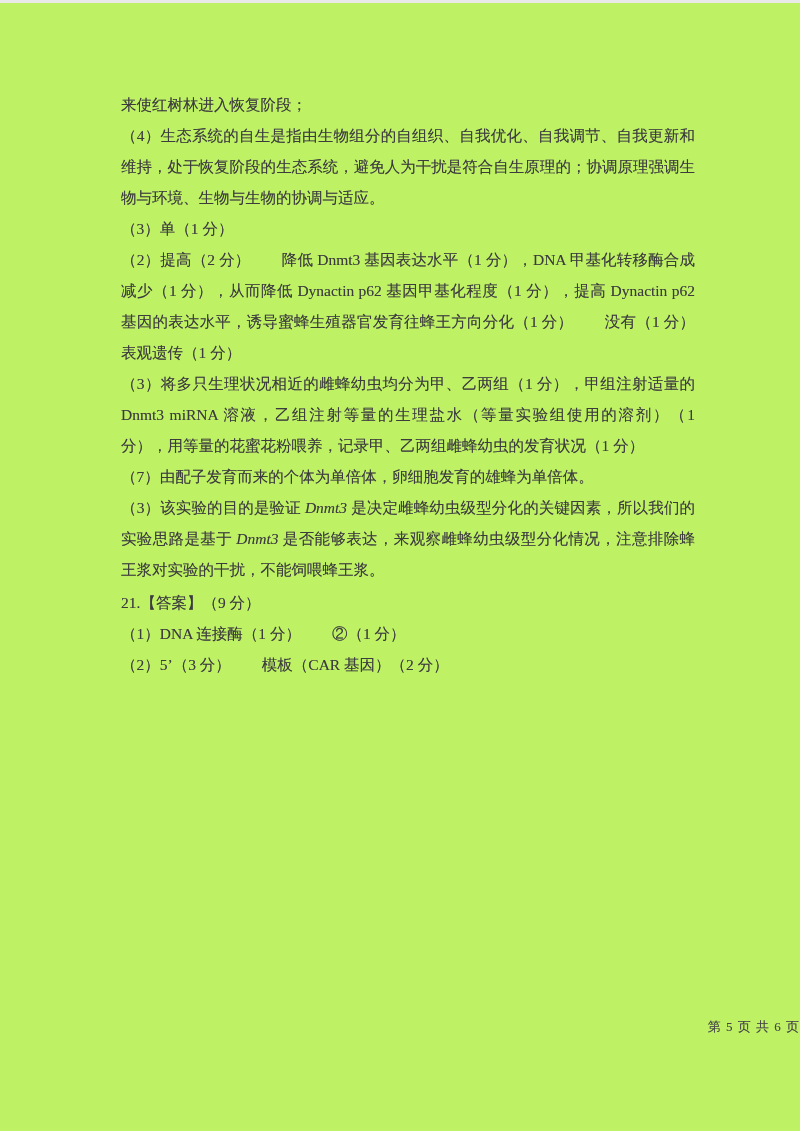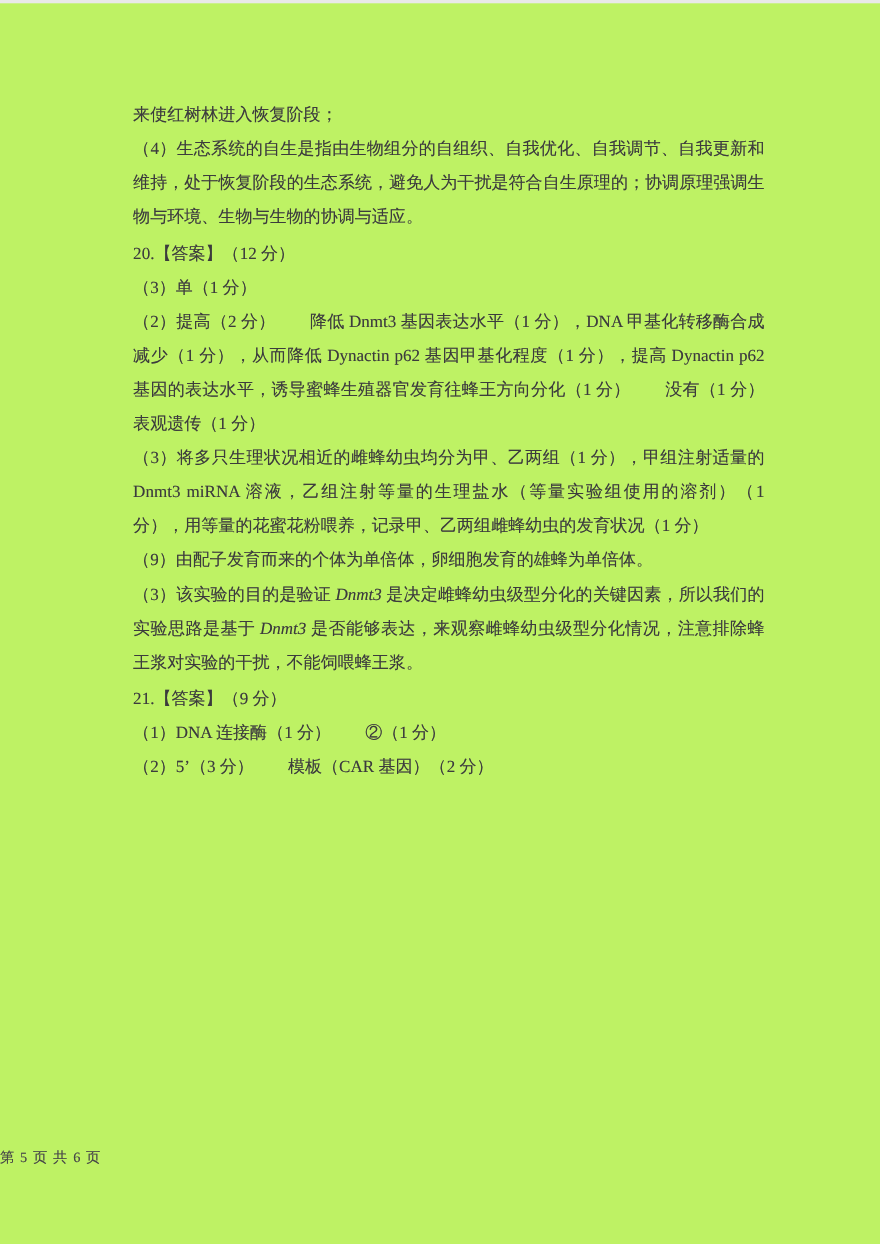--- a/index.html
+++ b/index.html
@@ -34,40 +34,39 @@
   .doc-body p.section-heading {
     margin-top: 2px;
   }
   .italic {
     font-style: italic;
   }
   .page-footer {
     position: absolute;
     left: 0;
     right: 0;
-    top: 1040px;
-    text-align: left;
+    top: 1015px;
+    text-align: right;
     font-size: 13px;
     color: #474747;
     letter-spacing: 1px;
     text-shadow: 0 0 0.5px rgba(90,90,90,0.5);
   }
 </style>
 </head>
 <body>
 
 <div class="page">
   <div class="doc-body" id="doc-body">
       <p><span>来使红树林进入恢复阶段；</span></p>
       <p><span>（4）生态系统的自生是指由生物组分的自组织、自我优化、自我调节、自我更新和维持，处于恢复阶段的生态系统，避免人为干扰是符合自生原理的；协调原理强调生物与环境、生物与生物的协调与适应。</span></p>
-      <p class="section-heading"><span>20.【答案】（12 分）</span></p>
       <p><span>（3）单（1 分）</span></p>
       <p><span>（2）提高（2 分）　　降低 Dnmt3 基因表达水平（1 分），DNA 甲基化转移酶合成减少（1 分），从而降低 Dynactin p62 基因甲基化程度（1 分），提高 Dynactin p62 基因的表达水平，诱导蜜蜂生殖器官发育往蜂王方向分化（1 分）　　没有（1 分）　　表观遗传（1 分）</span></p>
       <p><span>（3）将多只生理状况相近的雌蜂幼虫均分为甲、乙两组（1 分），甲组注射适量的 Dnmt3 miRNA 溶液，乙组注射等量的生理盐水（等量实验组使用的溶剂）（1 分），用等量的花蜜花粉喂养，记录甲、乙两组雌蜂幼虫的发育状况（1 分）</span></p>
-      <p><span>（9）由配子发育而来的个体为单倍体，卵细胞发育的雄蜂为单倍体。</span></p>
+      <p><span>（7）由配子发育而来的个体为单倍体，卵细胞发育的雄蜂为单倍体。</span></p>
       <p><span>（3）该实验的目的是验证 </span><span class="italic">Dnmt3</span><span> 是决定雌蜂幼虫级型分化的关键因素，所以我们的实验思路是基于 </span><span class="italic">Dnmt3</span><span> 是否能够表达，来观察雌蜂幼虫级型分化情况，注意排除蜂王浆对实验的干扰，不能饲喂蜂王浆。</span></p>
       <p class="section-heading"><span>21.【答案】（9 分）</span></p>
       <p><span>（1）DNA 连接酶（1 分）　　②（1 分）</span></p>
       <p><span>（2）5’（3 分）　　模板（CAR 基因）（2 分）</span></p>
     </div>
   <div class="page-footer">
     <span>第 5 页 共 6 页</span>
   </div>
 </div>
 

